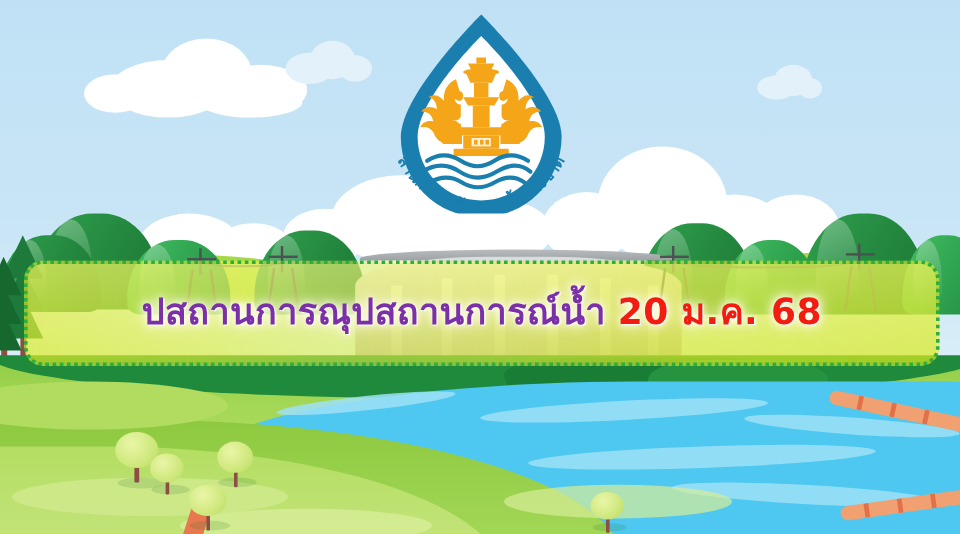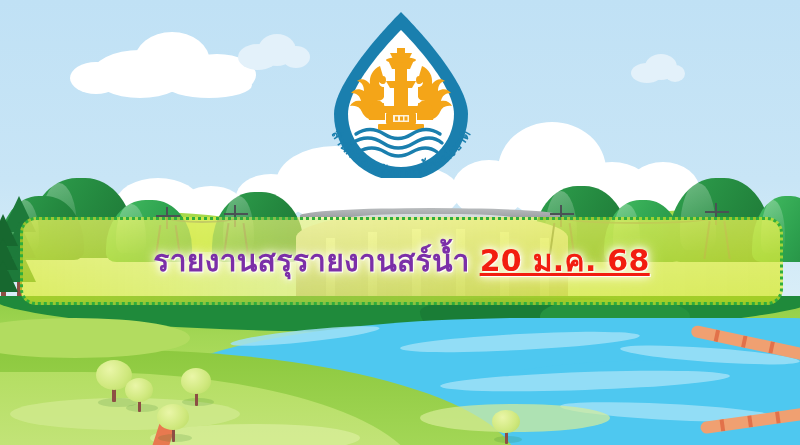--- a/index.html
+++ b/index.html
@@ -78,21 +78,21 @@
     overflow:hidden;
   }
   .banner .bgtint{position:absolute;inset:0;
      background:linear-gradient(180deg,rgba(255,255,160,.30),rgba(200,230,20,.20));}
   .bannertext{position:relative;white-space:nowrap;
      font-size:30px;font-weight:bold;letter-spacing:.3px;line-height:1;
      font-family:"DejaVu Sans","Liberation Sans",sans-serif;}
   .t-title{color:#7b2fa8;
      text-shadow:0 0 6px #ffffff,0 0 11px #ffffff,0 0 16px #fff7b0,1px 1px 0 #fff;}
   .t-date{color:#f21d10;margin-left:10px;
-     text-shadow:0 0 6px #ffffff,0 0 11px #ffffff,0 0 17px #fff3a0,1px 1px 0 #fff;text-decoration:underline;}
+     text-shadow:0 0 6px #ffffff,0 0 11px #ffffff,0 0 17px #fff3a0,1px 1px 0 #fff;}
 </style>
 </head>
 <body>
 
 <div id="stage">
 
   <div class="sky"></div>
 
   <div class="cloud" style="left:70px;top:28px;width:190px;height:70px;">
     <i style="left:22px;top:22px;width:96px;height:48px;"></i>
@@ -356,17 +356,17 @@
       </defs>
       <text font-family="DejaVu Sans, Liberation Sans, sans-serif" font-size="13" font-weight="bold" fill="#1a7fae">
         <textPath href="#arcpath" startOffset="50%" text-anchor="middle">สำนักงานทรัพยากรน้ำแห่งชาติ</textPath>
       </text>
     </svg>
   </div>
 
   <div class="banner">
     <div class="bgtint"></div>
     <div class="bannertext">
-      <span class="t-title">รายงานสรุรายงานสร์น้ำ</span><span class="t-date">20 ม.ค. 68</span>
+      <span class="t-title">ปสถานการณุปสถานการณ์น้ำ</span><span class="t-date">20 ม.ค. 68</span>
     </div>
   </div>
 
 </div>
 
 </body></html>

